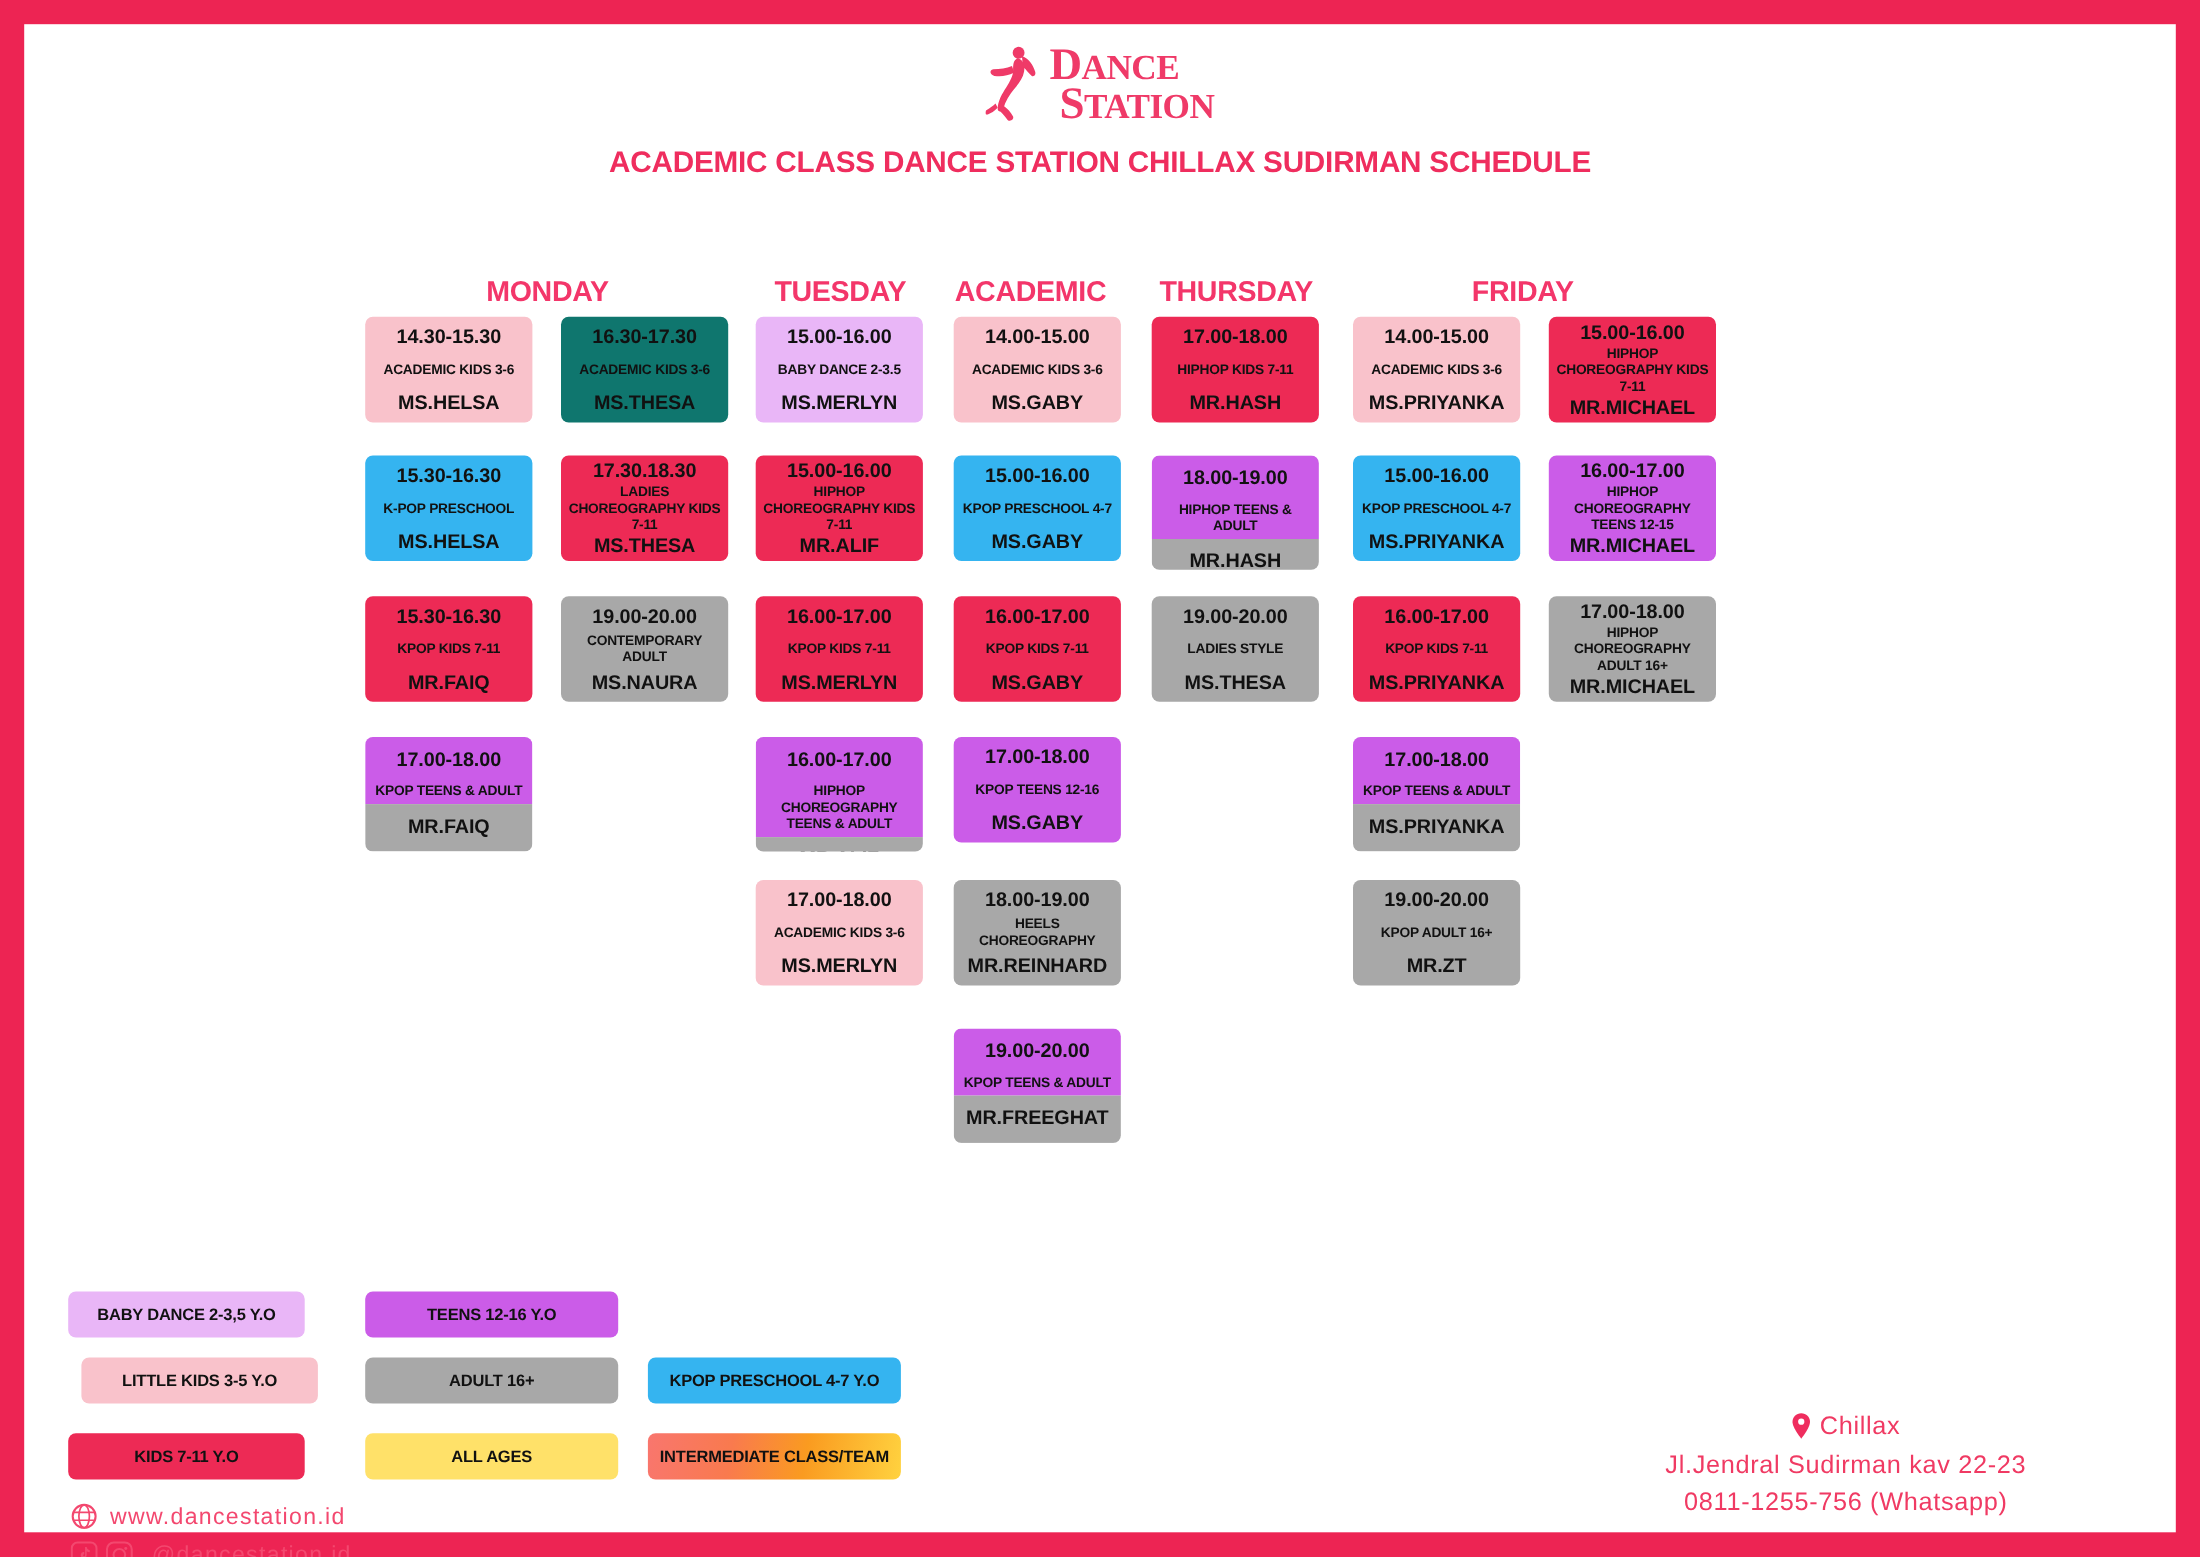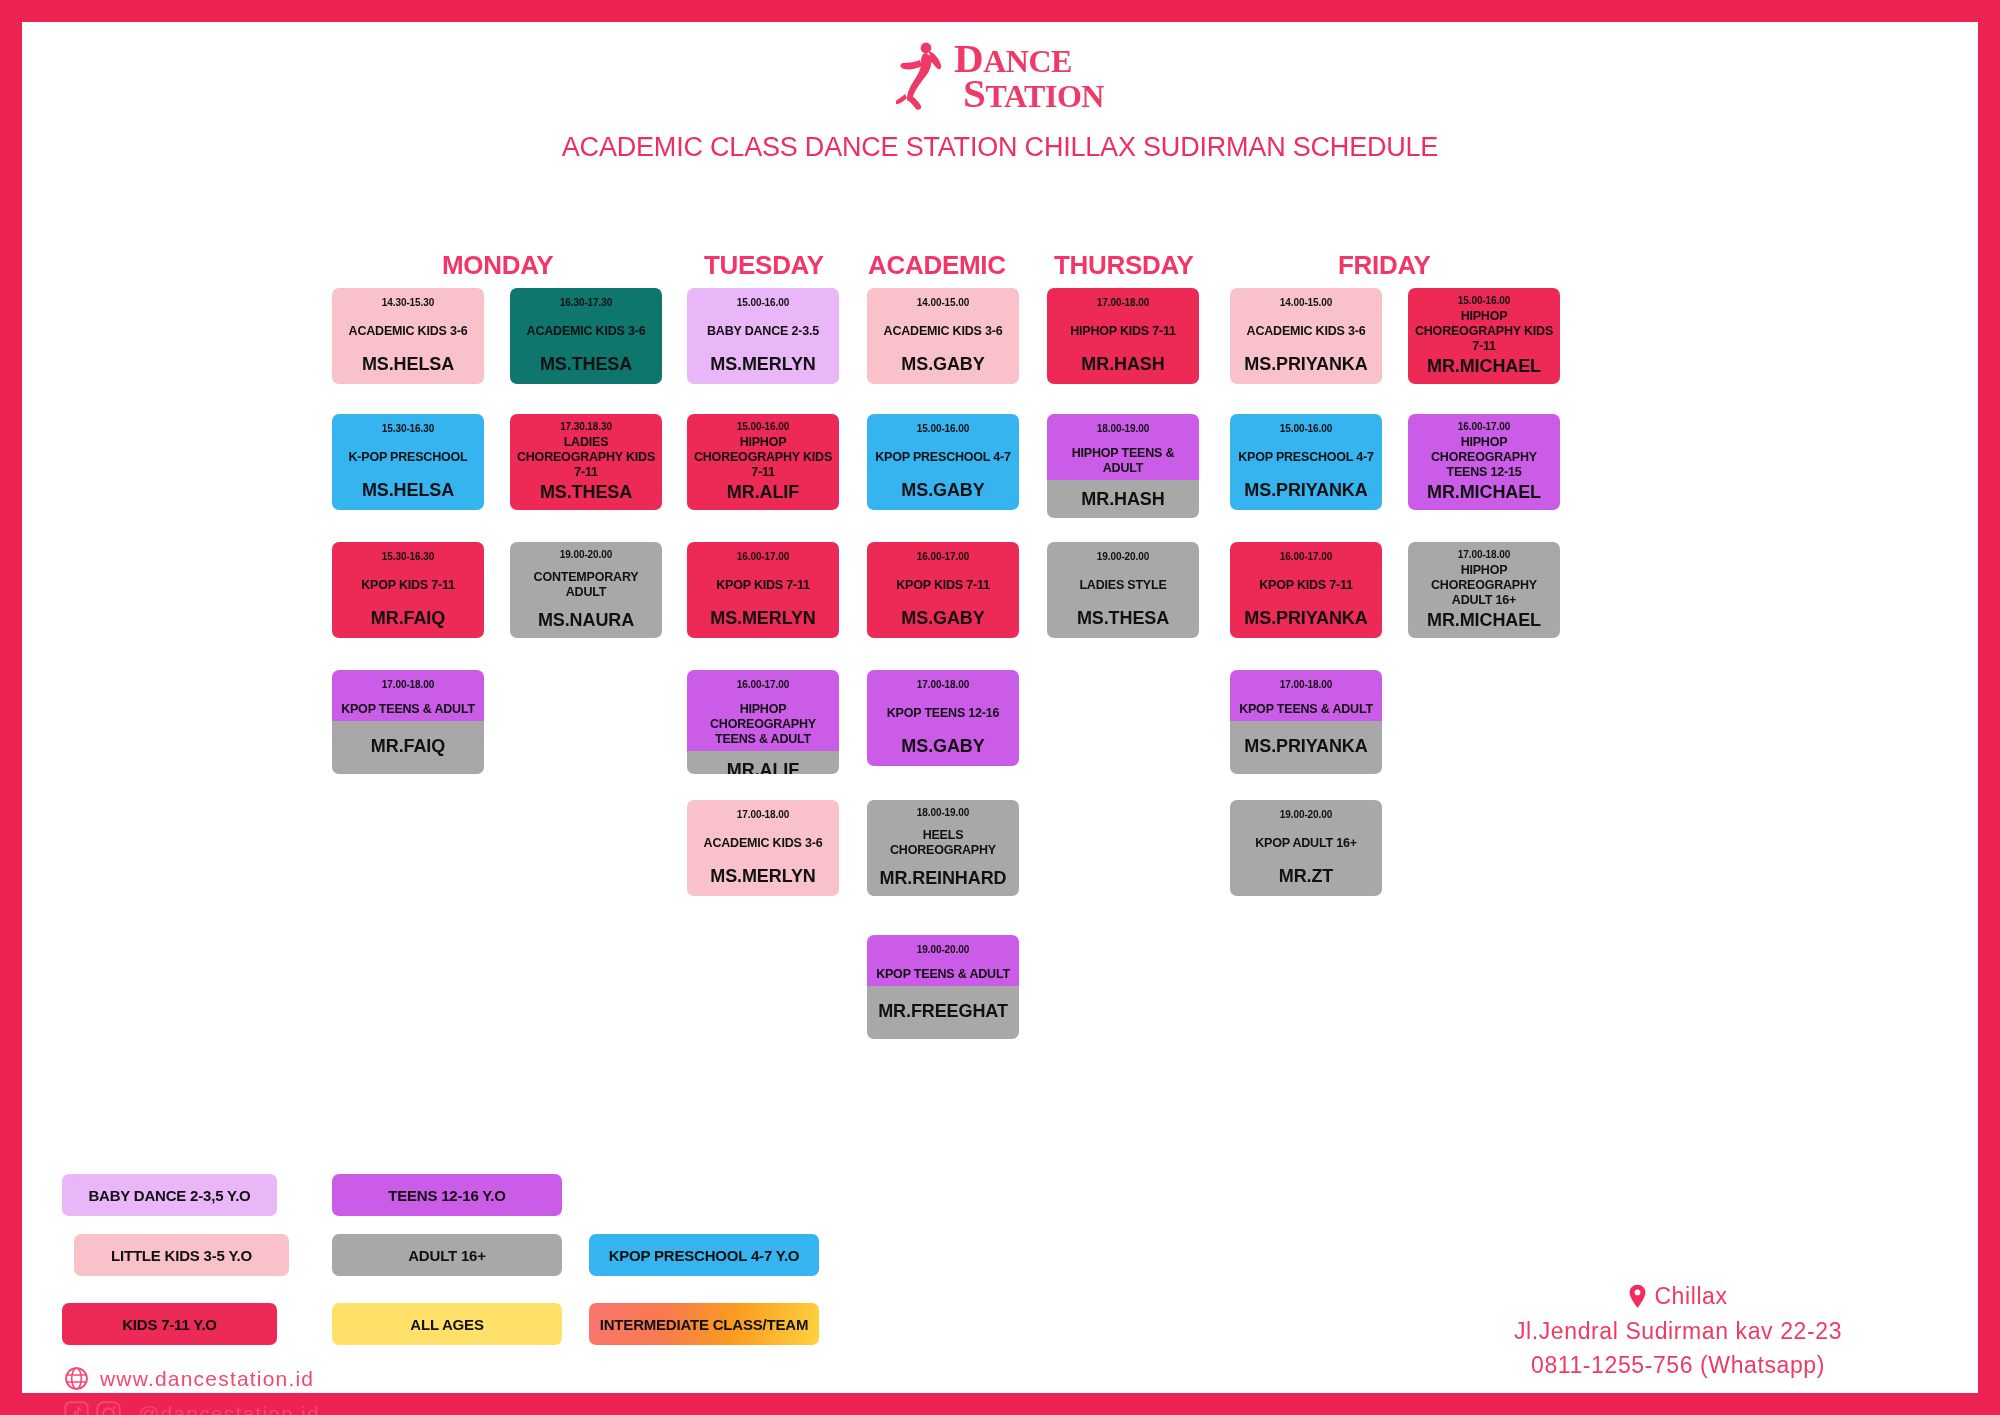--- a/index.html
+++ b/index.html
@@ -35,21 +35,21 @@
   .logo-line .big { font-size: 41px; }
   .logo-line .small { font-size: 32px; }
   .logo-l2 { padding-left: 9px; }
 
   .page-title {
     position: absolute;
     left: 0; right: 0; top: 110px;
     text-align: center;
     color: #ef2d5e;
     font-size: 27px;
-    font-weight: 400;
+    font-weight: 700;
     letter-spacing: -0.2px;
   }
 
   
   .board { position: absolute; left: 0; top: 0; width: 1956px; height: 1371px; }
   .day-label {
     position: absolute;
     color: #f3366a;
     font-size: 26px;
     font-weight: 700;
@@ -63,21 +63,21 @@
     border-radius: 7px;
     overflow: hidden;
     display: flex;
     flex-direction: column;
     align-items: center;
     justify-content: center;
     padding: 7px 5px;
     text-align: center;
   }
   .card .time {
-    font-size: 10px; font-weight: 700; color: #111;
+    font-size: 18px; font-weight: 700; color: #111;
     letter-spacing: -0.1px; line-height: 1.25;
   }
   .card .cls {
     font-size: 12.5px; font-weight: 700; color: #111;
     letter-spacing: -0.2px; line-height: 1.2;
   }
   .card .tut {
     font-size: 18px; font-weight: 700; color: #111;
     letter-spacing: -0.1px; line-height: 1.25;
   }

